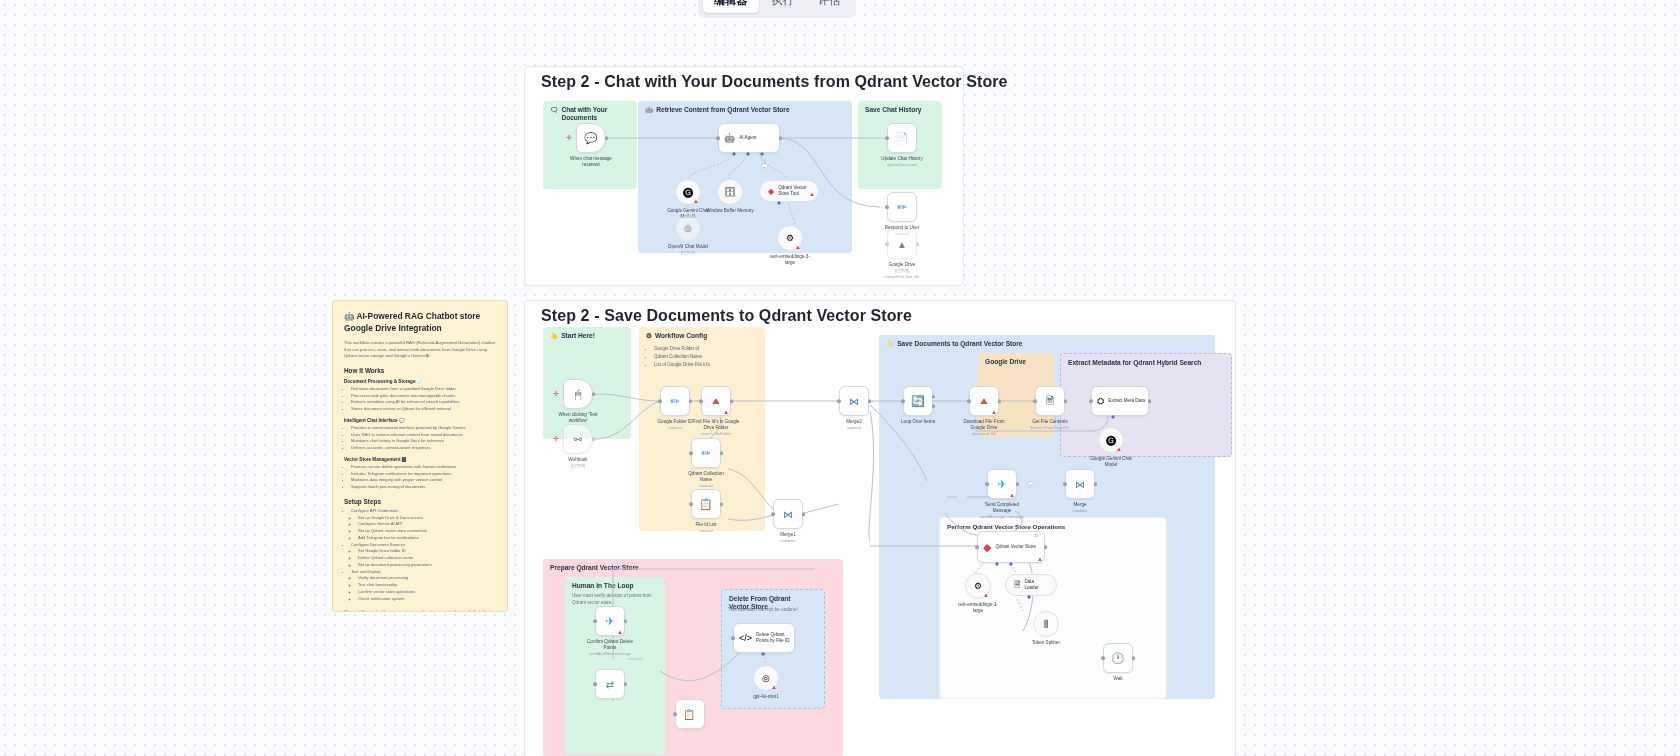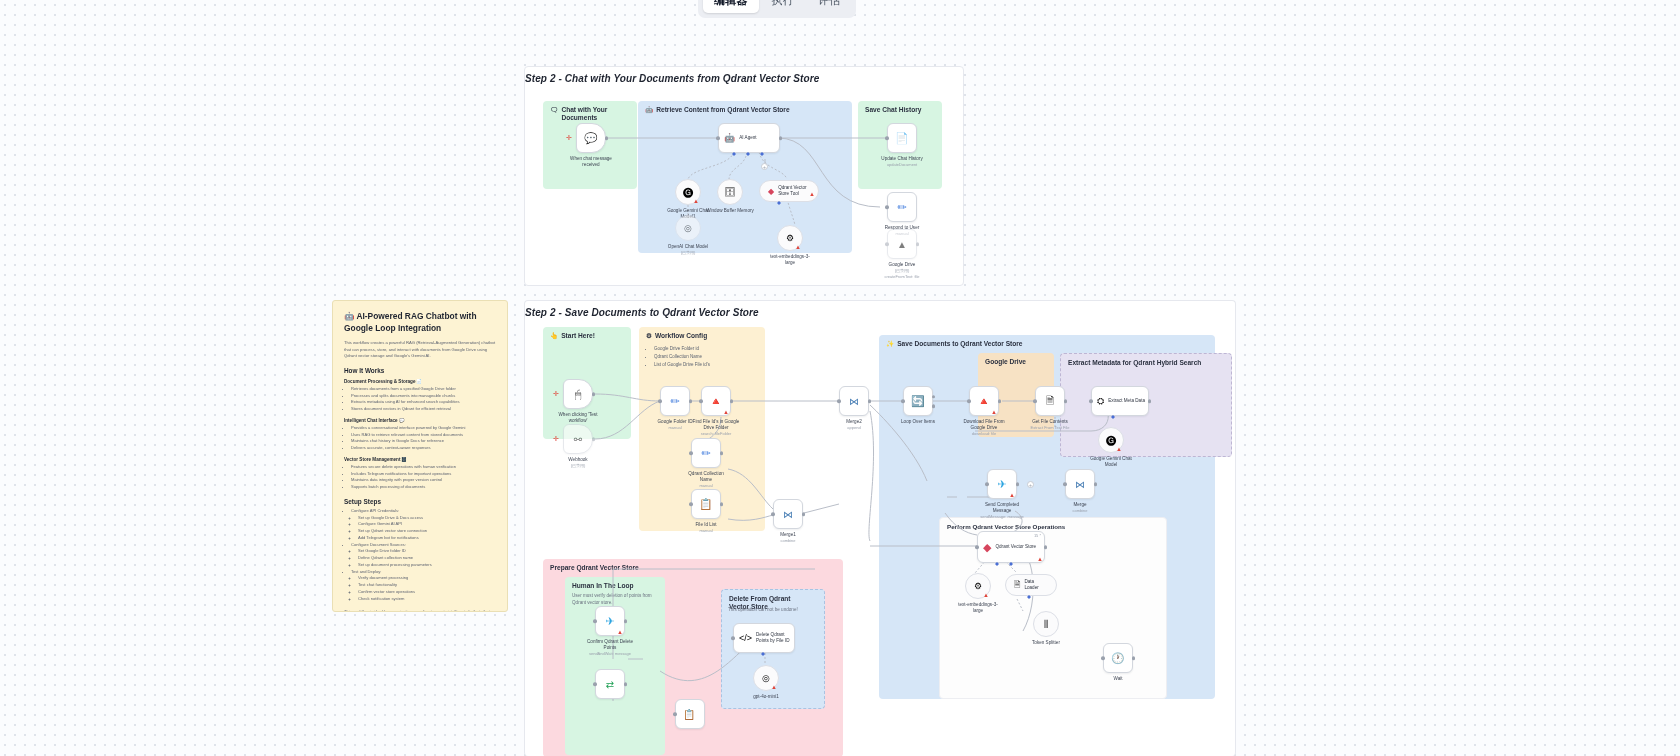--- a/index.html
+++ b/index.html
@@ -27,24 +27,23 @@
     white-space: nowrap; letter-spacing: .2px;
   }
   .tab.active { background: #fff; color: #111827; font-weight: 600; box-shadow: 0 1px 2px rgba(0,0,0,.12); }
 
   
   .stepframe {
     position: absolute; background: #ffffff; border: 1px solid #e6e8ee;
     border-radius: 4px;
   }
   .stepframe > .steptitle {
-    position: absolute; left: 0; top: 6px;
-    font-size: 10px; font-weight: 700; color: #1f2430; letter-spacing: .1px;
+    position: absolute; left: 16px; top: 6px;
+    font-size: 16px; font-weight: 700; color: #1f2430; letter-spacing: .1px;
     white-space: nowrap;
-    font-style: italic;
   }
   #step2 { left: 524px; top: 66px; width: 440px; height: 220px; }
   #step1 { left: 524px; top: 300px; width: 712px; height: 456px; border-bottom: none; }
 
   
   .region { position: absolute; border-radius: 4px; }
   .region > .rtitle {
     position: absolute; left: 7px; top: 5px; font-size: 6.6px; font-weight: 700;
     color: #2b3140; white-space: nowrap; display: flex; gap: 3px; align-items: flex-start;
     line-height: 1.25;
@@ -620,21 +619,21 @@
       <div class="nbox">
         <span style="font-size:10px;color:#d9941f;">📋</span>
         <span class="port l"></span>
       </div>
     </div>
   </div>
 
   <div id="sticky">
     <h1>
       <span>🤖</span>
-      <span>AI-Powered RAG Chatbot with Google Loop Integration</span>
+      <span>AI-Powered RAG Chatbot store Google Drive Integration</span>
     </h1>
     <p>This workflow creates a powerful RAG (Retrieval-Augmented Generation) chatbot that can process, store, and interact with documents from Google Drive using Qdrant vector storage and Google's Gemini AI.</p>
 
     <h2>How It Works</h2>
 
     <h3>Document Processing &amp; Storage 📄</h3>
     <ul>
       <li>Retrieves documents from a specified Google Drive folder</li>
       <li>Processes and splits documents into manageable chunks</li>
       <li>Extracts metadata using AI for enhanced search capabilities</li>

